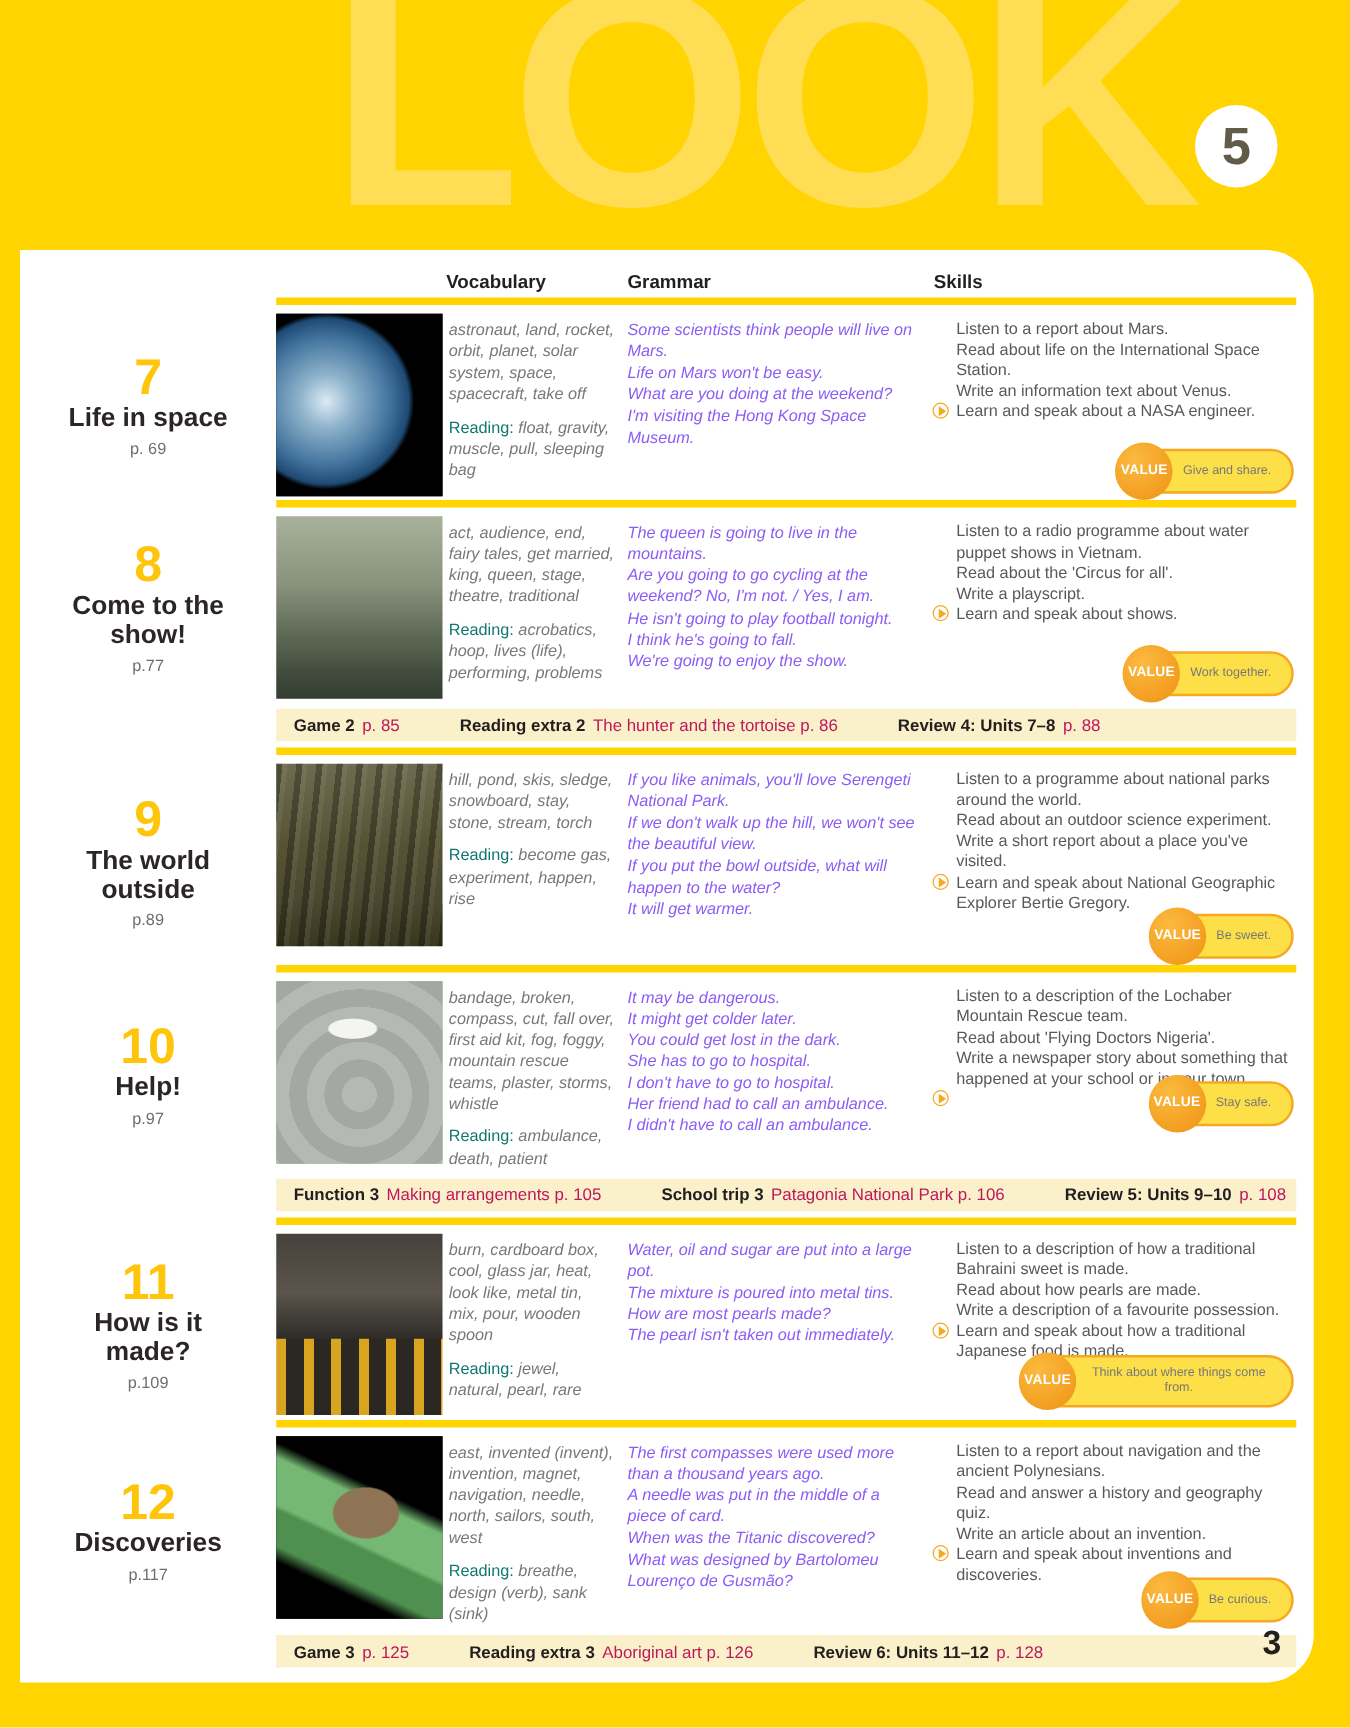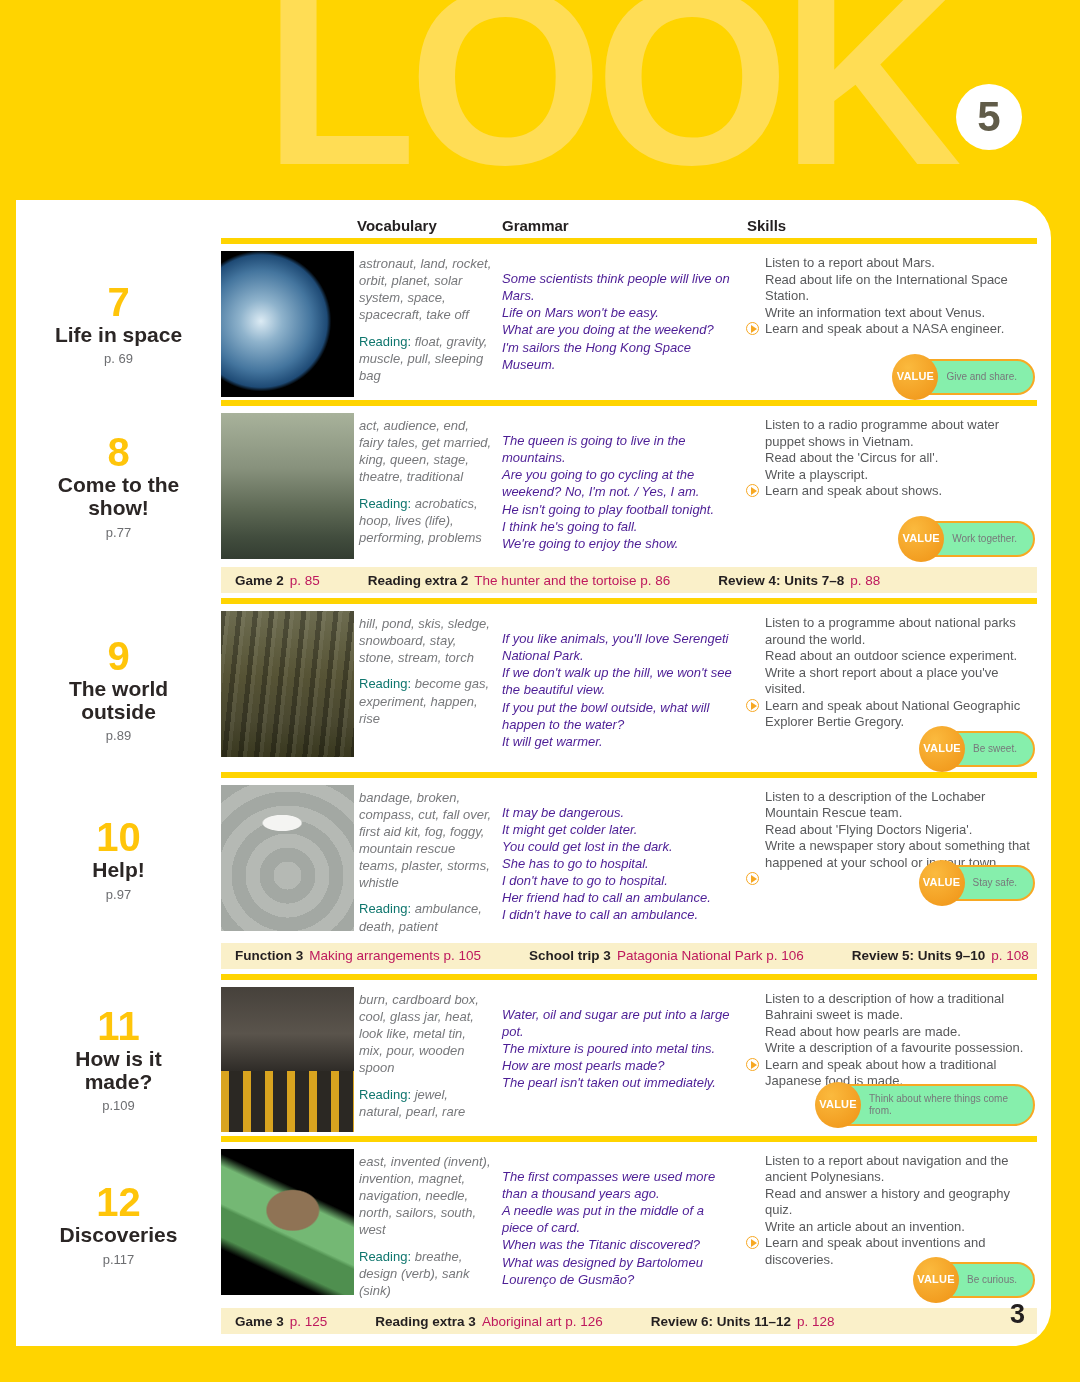--- a/index.html
+++ b/index.html
@@ -67,37 +67,37 @@
   }
   .photo-u12 { background:
       radial-gradient(ellipse 44px 34px at 54% 42%, #8f7355 0 58%, rgba(143,115,85,0) 62%),
       linear-gradient(205deg, #000 0 32%, #74b874 38% 56%, #4f8f4f 58% 72%, #000 78%);
       background-color:#000;
   }
   .vocab-cell { padding:4px 10px 0 2px; font-size:13px; line-height:1.32; color:#77787B; }
   .ital { font-style:italic; }
   .reading-block { margin-top:9px; }
   .reading-label { font-style:normal; color:#0f766e; }
-  .grammar-cell { padding:4px 14px 0 0; font-size:13px; line-height:1.32; color:#4c1d95; font-style:italic;margin-top:15px; }
+  .grammar-cell { padding:4px 14px 0 0; font-size:13px; line-height:1.32; color:#8b5cf6; font-style:italic; }
   .skills-cell { display:flex; flex-direction:column; padding:4px 0 2px 18px; font-size:13px; line-height:1.27; color:#58595B; }
   .skill-line { position:relative; }
   .play-icon {
     position:absolute; left:-19px; top:1px;
     width:13px; height:13px; border-radius:50%;
     background:#fff; border:1.5px solid #F7A823; display:inline-block;
   }
   .play-icon::after {
     content:""; position:absolute; left:3.5px; top:2px;
     border-left:6px solid #F7A823; border-top:4px solid transparent; border-bottom:4px solid transparent;
   }
   .value-pill {
     align-self:flex-end; margin-top:auto; margin-right:2px;
     position:relative; display:inline-flex; align-items:center;
-    border:2.5px solid #F7A823; border-radius:24px; background:#86efac;
-    padding:7px 16px 7px 40px; min-height:36px;
+    border:2.5px solid #F7A823; border-radius:24px; background:#fde047;
+    padding:7px 16px 7px 40px; min-height:36px;text-align:center;
   }
   .value-circle {
     position:absolute; left:-14px; top:50%; transform:translateY(-50%);
     width:46px; height:46px; border-radius:50%;
     background:radial-gradient(circle at 35% 30%, #FBBA3E, #F29C1F 75%);
     color:#fff; font-weight:800; font-size:11px; letter-spacing:.2px;
     display:flex; align-items:center; justify-content:center;
   }
   .value-text { color:#77787B; font-size:10px; max-width:148px; line-height:1.2; }
   .pill-tight { margin-top:-6px; }
@@ -140,21 +140,21 @@
         <div class="photo photo-u7"></div>
       </div>
     <div class="cell vocab-cell">
       <div class="ital">astronaut, land, rocket, orbit, planet, solar system, space, spacecraft, take off</div>
       <div class="reading-block"><span class="reading-label">Reading:</span> <span class="ital">float, gravity, muscle, pull, sleeping bag</span></div>
     </div>
     <div class="cell grammar-cell">
       <div>Some scientists think people will live on Mars.</div>
       <div>Life on Mars won't be easy.</div>
       <div>What are you doing at the weekend?</div>
-      <div>I'm sailors the Hong Kong Space Museum.</div>
+      <div>I'm visiting the Hong Kong Space Museum.</div>
     </div>
     <div class="cell skills-cell">
       <div class="skill-line">Listen to a report about Mars.</div>
       <div class="skill-line">Read about life on the International Space Station.</div>
       <div class="skill-line">Write an information text about Venus.</div>
       <div class="skill-line"><span class="play-icon"></span><span>Learn and speak about a NASA engineer.</span></div>
       <div class="value-pill">
         <span class="value-circle">VALUE</span>
         <span class="value-text">Give and share.</span>
       </div>

